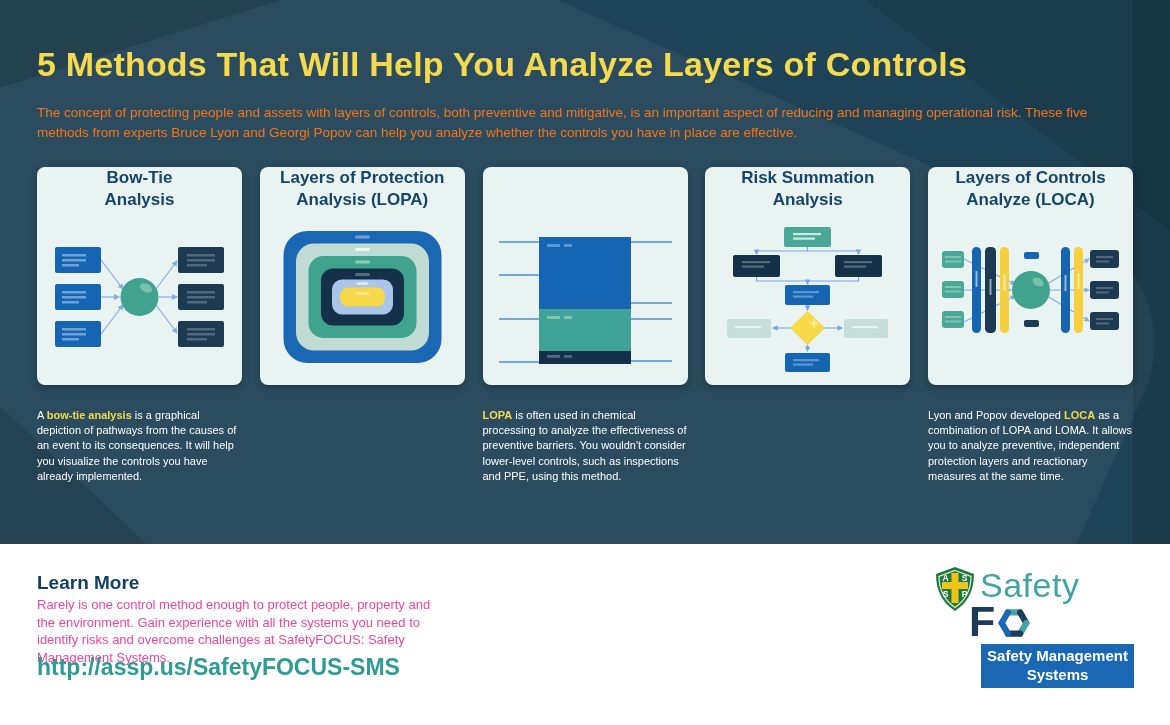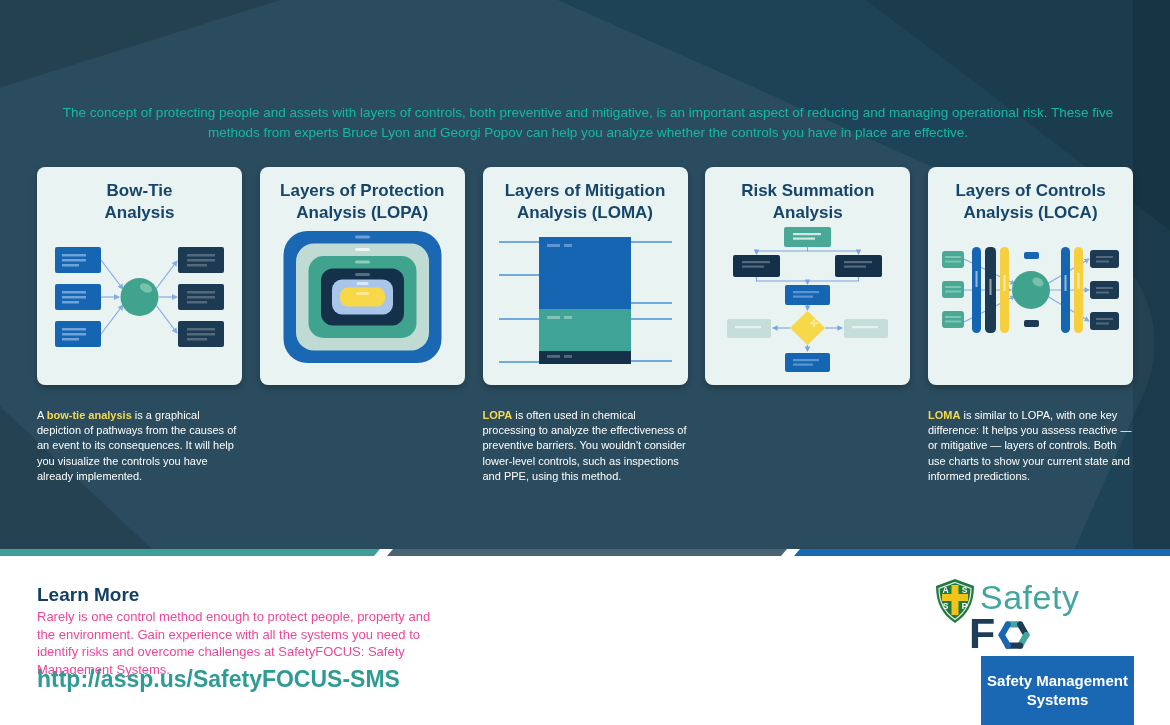--- a/index.html
+++ b/index.html
@@ -9,64 +9,65 @@
   
   .banner { position:absolute; left:0; top:0; width:1170px; height:549px; background:#1F4356; overflow:hidden; }
   .bgshape { position:absolute; pointer-events:none; }
   .bg-band { left:-420px; top:-60px; width:1520px; height:780px; transform:rotate(24deg); border-radius:120px; background:rgba(255,255,255,0.05); }
   .bg-corner-tl { left:0; top:0; width:100%; height:100%; background:rgba(0,0,0,0.14); clip-path:polygon(0 0, 24% 0, 0 16%); }
   .bg-corner-tr { left:0; top:0; width:100%; height:100%; background:rgba(0,0,0,0.10); clip-path:polygon(74% 0, 100% 0, 100% 42%); }
   .bg-right-col { right:0; top:0; width:37px; height:100%; background:rgba(0,0,0,0.12); }
   .bg-corner-bl { left:0; top:0; width:100%; height:100%; background:rgba(0,0,0,0.13); clip-path:polygon(0 74%, 13% 100%, 0 100%); }
 
   .page-title { position:absolute; left:37px; top:45px; width:1100px; font-size:34px; font-weight:bold; color:#F5D94E; letter-spacing:0.2px; }
-  .intro { position:absolute; left:37px; top:103px; width:1102px; font-size:13.5px; line-height:1.5; color:#14b8a6;text-align:center; }
+  .intro { position:absolute; left:37px; top:103px; width:1102px; font-size:13.5px; line-height:1.5; color:#f97316; }
 
   .cards, .descs { position:absolute; left:37px; width:1096px; display:flex; justify-content:space-between; }
   .cards { top:167px; }
   .card { position:relative; width:205px; height:218px; background:#E9F3F1; border-radius:8px; box-shadow:0 3px 6px rgba(0,0,0,0.25); }
-  .card-title { padding-top:13px; text-align:center; font-size:17px; font-weight:bold; line-height:1.28; color:#16456B; white-space:pre-line; }
+  .card-title { text-align:center; font-size:17px; font-weight:bold; line-height:1.28; color:#16456B; white-space:pre-line; }
   .card svg.diagram { position:absolute; left:12px; top:60px; }
 
   .descs { top:408px; }
   .desc { width:205px; font-size:11px; line-height:1.38; color:#FFFFFF; }
   .hl { color:#F5D94E; font-weight:bold; }
 
   
   .stripe { position:absolute; left:0; top:549px; width:1170px; height:7px; background:#ffffff; }
   .seg { position:absolute; top:0; height:7px; }
   .seg-teal { left:0; width:380px; background:#3F9E98; clip-path:polygon(0 0, 100% 0, calc(100% - 6px) 100%, 0 100%); }
   .seg-slate { left:387px; width:400px; background:#4A6372; clip-path:polygon(6px 0, 100% 0, calc(100% - 6px) 100%, 0 100%); }
   .seg-blue { left:794px; width:376px; background:#1A67B3; clip-path:polygon(6px 0, 100% 0, 100% 100%, 0 100%); }
 
   
-  .footer { position:absolute; left:0; top:556px; width:1170px; height:169px; background:#ffffff; }
+  .footer { position:absolute; left:0; top:544px; width:1170px; height:169px; background:#ffffff; }
   .learn-title { position:absolute; left:37px; top:28px; font-size:19px; font-weight:bold; color:#123F63; }
   .learn-text { position:absolute; left:37px; top:52px; width:405px; font-size:13px; line-height:1.35; color:#ec4899; }
   .learn-link { position:absolute; left:37px; top:110px; font-size:23px; font-weight:bold; color:#2E9B94; text-decoration:none; }
 
   .logo { position:absolute; left:933px; top:20px; width:205px; height:120px; }
   .logo .shield { position:absolute; left:0; top:2px; }
   .logo .safety { position:absolute; left:47px; top:2px; font-size:34px; font-weight:normal; color:#43A5A0; letter-spacing:0.5px; }
   .logo .focus { position:absolute; left:36px; top:33px; display:flex; align-items:center; font-size:43px; font-weight:bold; color:#1D3C55; letter-spacing:-0.5px; }
   .logo .focus svg { margin:2px 1px 0 1px; }
-  .logo .tagline-box { position:absolute; left:48px; top:80px; width:153px; background:#1A67B3; color:#ffffff; font-size:15px; font-weight:bold; text-align:center; line-height:1.25; padding:16px 6px; }
+  .logo .tagline-box { position:absolute; left:48px; top:80px; width:153px; background:#1A67B3; color:#ffffff; font-size:15px; font-weight:bold; text-align:center; line-height:1.25; padding:3px 6px; }
 </style>
 </head>
 <body>
 
 <div class="page">
 
   <div class="banner">
     <div class="bgshape bg-band"></div>
     <div class="bgshape bg-corner-tl"></div>
     <div class="bgshape bg-corner-tr"></div>
     <div class="bgshape bg-right-col"></div>
     <div class="bgshape bg-corner-bl"></div>
 
+    <h1 class="page-title">5 Methods That Will Help You Analyze Layers of Controls</h1>
     <p class="intro">The concept of protecting people and assets with layers of controls, both preventive and mitigative, is an important aspect of reducing and managing operational risk. These five methods from experts Bruce Lyon and Georgi Popov can help you analyze whether the controls you have in place are effective.</p>
 
     <div class="cards">
 
       <div class="card">
         <div class="card-title">Bow-Tie
 Analysis</div>
         <svg class="diagram" width="181" height="140" viewBox="0 0 181 140">
           <defs>
             <marker id="bt-ar" viewBox="0 0 6 6" refX="5" refY="3" markerWidth="5" markerHeight="5" orient="auto">
@@ -131,22 +132,20 @@
             <rect x="83" y="20.9" width="15" height="3.2" rx="1.6" fill="#EDF6F2"></rect>
             <rect x="83" y="33.4" width="15" height="3.2" rx="1.6" fill="#8FCBB9"></rect>
             <rect x="83" y="45.9" width="15" height="3.2" rx="1.6" fill="#54707F"></rect>
             <rect x="84.5" y="55" width="12" height="3" rx="1.5" fill="#D9E7F7"></rect>
             <rect x="84" y="65" width="13" height="3" rx="1.5" fill="#FBE98F"></rect>
           </g>
         </svg>
       </div>
 
       <div class="card">
-        <div class="card-title">Layers of Mitigation
-Analysis (LOMA)</div>
         <svg class="diagram" width="181" height="140" viewBox="0 0 181 140">
           <g stroke="#4A90D9" stroke-width="1.3">
             <line x1="4" y1="15" x2="44" y2="15"></line>
               <line x1="4" y1="48" x2="44" y2="48"></line>
               <line x1="4" y1="92" x2="44" y2="92"></line>
               <line x1="4" y1="135" x2="44" y2="135"></line>
             <line x1="136" y1="15" x2="177" y2="15"></line>
               <line x1="136" y1="76" x2="177" y2="76"></line>
               <line x1="136" y1="92" x2="177" y2="92"></line>
               <line x1="136" y1="134" x2="177" y2="134"></line>
@@ -223,21 +222,21 @@
           <rect x="68" y="130" width="45" height="19" rx="2" fill="#1565B3"></rect>
           <g fill="#5B96D0">
               <rect x="76" y="136" width="26" height="2.2"></rect>
               <rect x="76" y="140.5" width="20" height="2.2"></rect>
             </g>
         </svg>
       </div>
 
       <div class="card">
         <div class="card-title">Layers of Controls
-Analysis (LOCA)</div>
+Analyze (LOCA)</div>
         <svg class="diagram" width="181" height="120" viewBox="0 0 181 120" style="top:72px;">
           <defs>
             <marker id="lc-ar" viewBox="0 0 6 6" refX="5" refY="3" markerWidth="5" markerHeight="5" orient="auto">
                 <path d="M0,0 L6,3 L0,6 Z" fill="#85ACE3"></path>
               </marker>
           </defs>
           <g stroke="#85ACE3" stroke-width="1.1">
             <line x1="24" y1="20" x2="75" y2="45" marker-end="url(#lc-ar)"></line>
             <line x1="24" y1="51" x2="71" y2="51" marker-end="url(#lc-ar)"></line>
             <line x1="24" y1="83" x2="75" y2="57" marker-end="url(#lc-ar)"></line>
@@ -289,21 +288,21 @@
                 <rect x="156" y="83.5" width="13" height="2"></rect>
             </g>
           </g>
         </svg>
       </div>
     </div>
 
     <div class="descs">
       <p class="desc"><span>A </span><span class="hl">bow-tie analysis</span><span> is a graphical depiction of pathways from the causes of an event to its consequences. It will help you visualize the controls you have already implemented.</span></p>
       <p class="desc"><span></span><span class="hl">LOPA</span><span> is often used in chemical processing to analyze the effectiveness of preventive barriers. You wouldn't consider lower-level controls, such as inspections and PPE, using this method.</span></p>
-      <p class="desc"><span></span><span class="hl">LOMA</span><span> is similar to LOPA, with one key difference: It helps you assess reactive — or mitigative — layers of controls. Both use charts to show your current state and informed predictions.</span></p>
+      <p class="desc"><span>Lyon and Popov developed </span><span class="hl">LOCA</span><span> as a combination of LOPA and LOMA. It allows you to analyze preventive, independent protection layers and reactionary measures at the same time.</span></p>
     </div>
   </div>
 
   <div class="stripe">
     <div class="seg seg-teal"></div>
     <div class="seg seg-slate"></div>
     <div class="seg seg-blue"></div>
   </div>
 
   <div class="footer">

